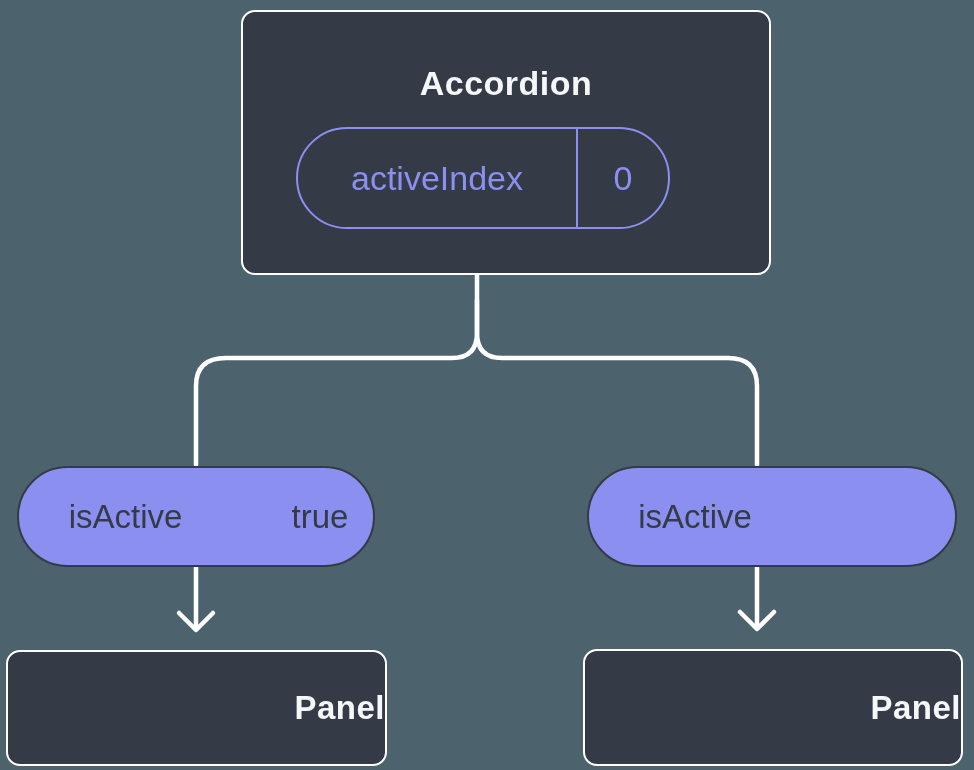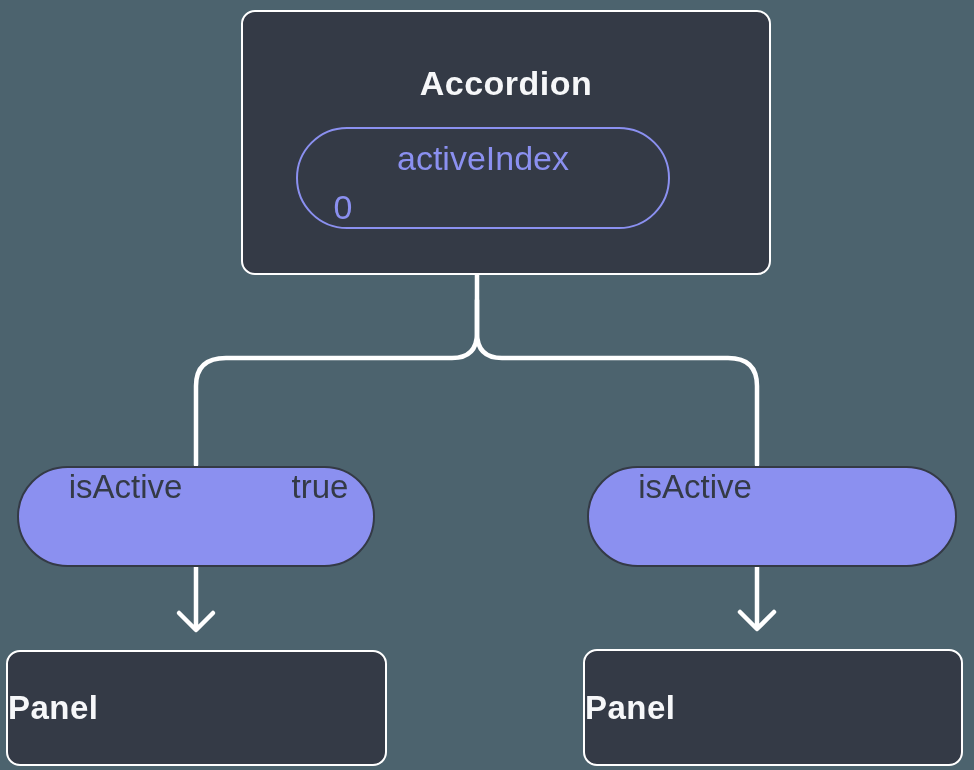--- a/index.html
+++ b/index.html
@@ -56,21 +56,20 @@
   
   .state-pill {
     position: absolute;
     display: flex;
     align-items: stretch;
     box-sizing: border-box;
     border: 2.5px solid var(--accent, #8B90F0);
     border-radius: 52px;
     color: var(--accent, #8B90F0);
     overflow: hidden;
-    flex-direction: column;
   }
   .root-node .state-pill {
     left: 53px;
     top: 115px;
     width: 374px;
     height: 102px;
     font-size: 34px;
   }
   .pill-seg {
     display: flex;
@@ -83,21 +82,21 @@
     border-left: 2.5px solid var(--accent, #8B90F0);
   }
   .root-node .pill-seg.name { flex: 1; }
   .root-node .pill-seg.value { width: 90px; }
 
   
   .prop-pill {
     position: absolute;
     z-index: 2;
     display: flex;
-    align-items: flex-start;
+    align-items: center;
     box-sizing: border-box;
     background: var(--pill-fill, #8B90F0);
     border: 2px solid var(--pill-text, #343A46);
     border-radius: 51px;
     color: var(--pill-text, #343A46);
     font-size: 33px;
     font-weight: 500;
     overflow: hidden;
     height: 101px;
     top: 466px;
@@ -106,21 +105,21 @@
   .prop-pill.left-pill  { left: 17px;  width: 358px; }
   .prop-pill.right-pill { left: 587px; width: 370px; }
   .prop-pill.left-pill  .pill-seg.name { width: 213px; }
   .prop-pill.right-pill .pill-seg.name { width: 212px; }
   .prop-pill .pill-seg.value { flex: 1; padding-left: 33px; }
 
   
   .panel-node {
     display: flex;
     align-items: center;
-    justify-content: flex-start;
+    justify-content: flex-end;
   }
   .panel-node .node-title { font-size: 33px; }
   .root-node   { left: 241px; top: 2px;   width: 530px; height: 265px; margin-top: 8px; }
   .left-panel  { left: 6px;   top: 650px; width: 381px; height: 116px; }
   .right-panel { left: 583px; top: 649px; width: 380px; height: 117px; }
 </style>
 </head>
 <body>
 
 <div class="canvas">

